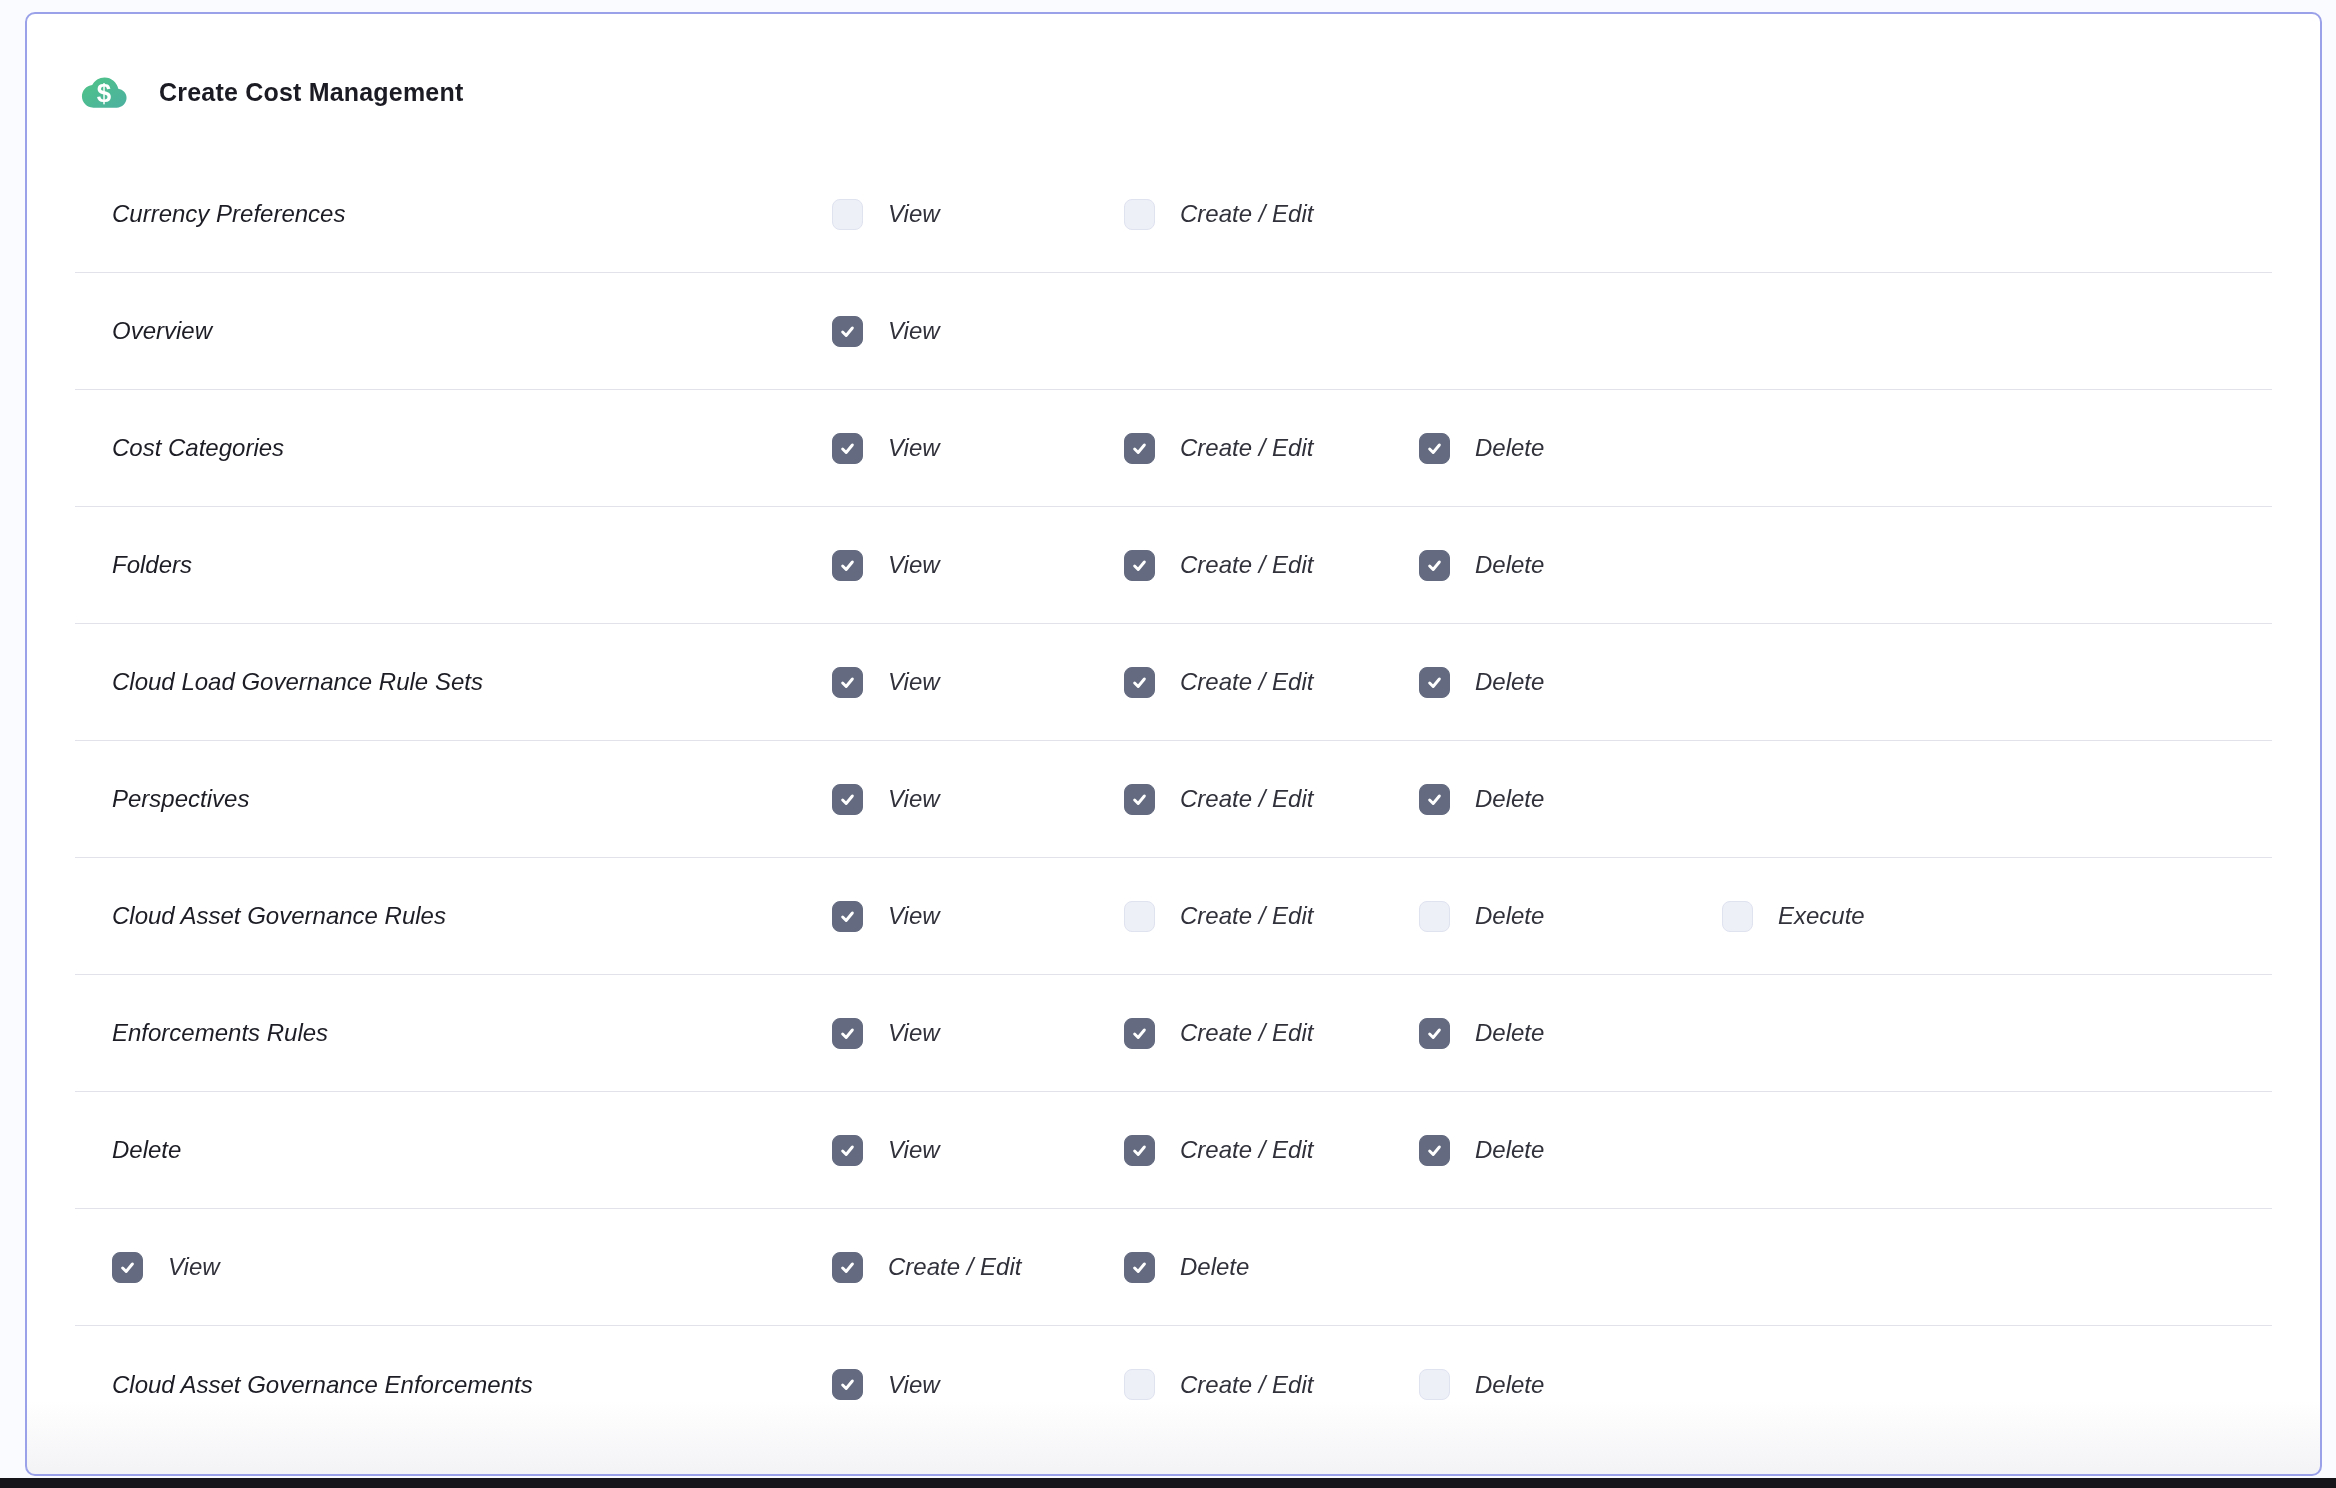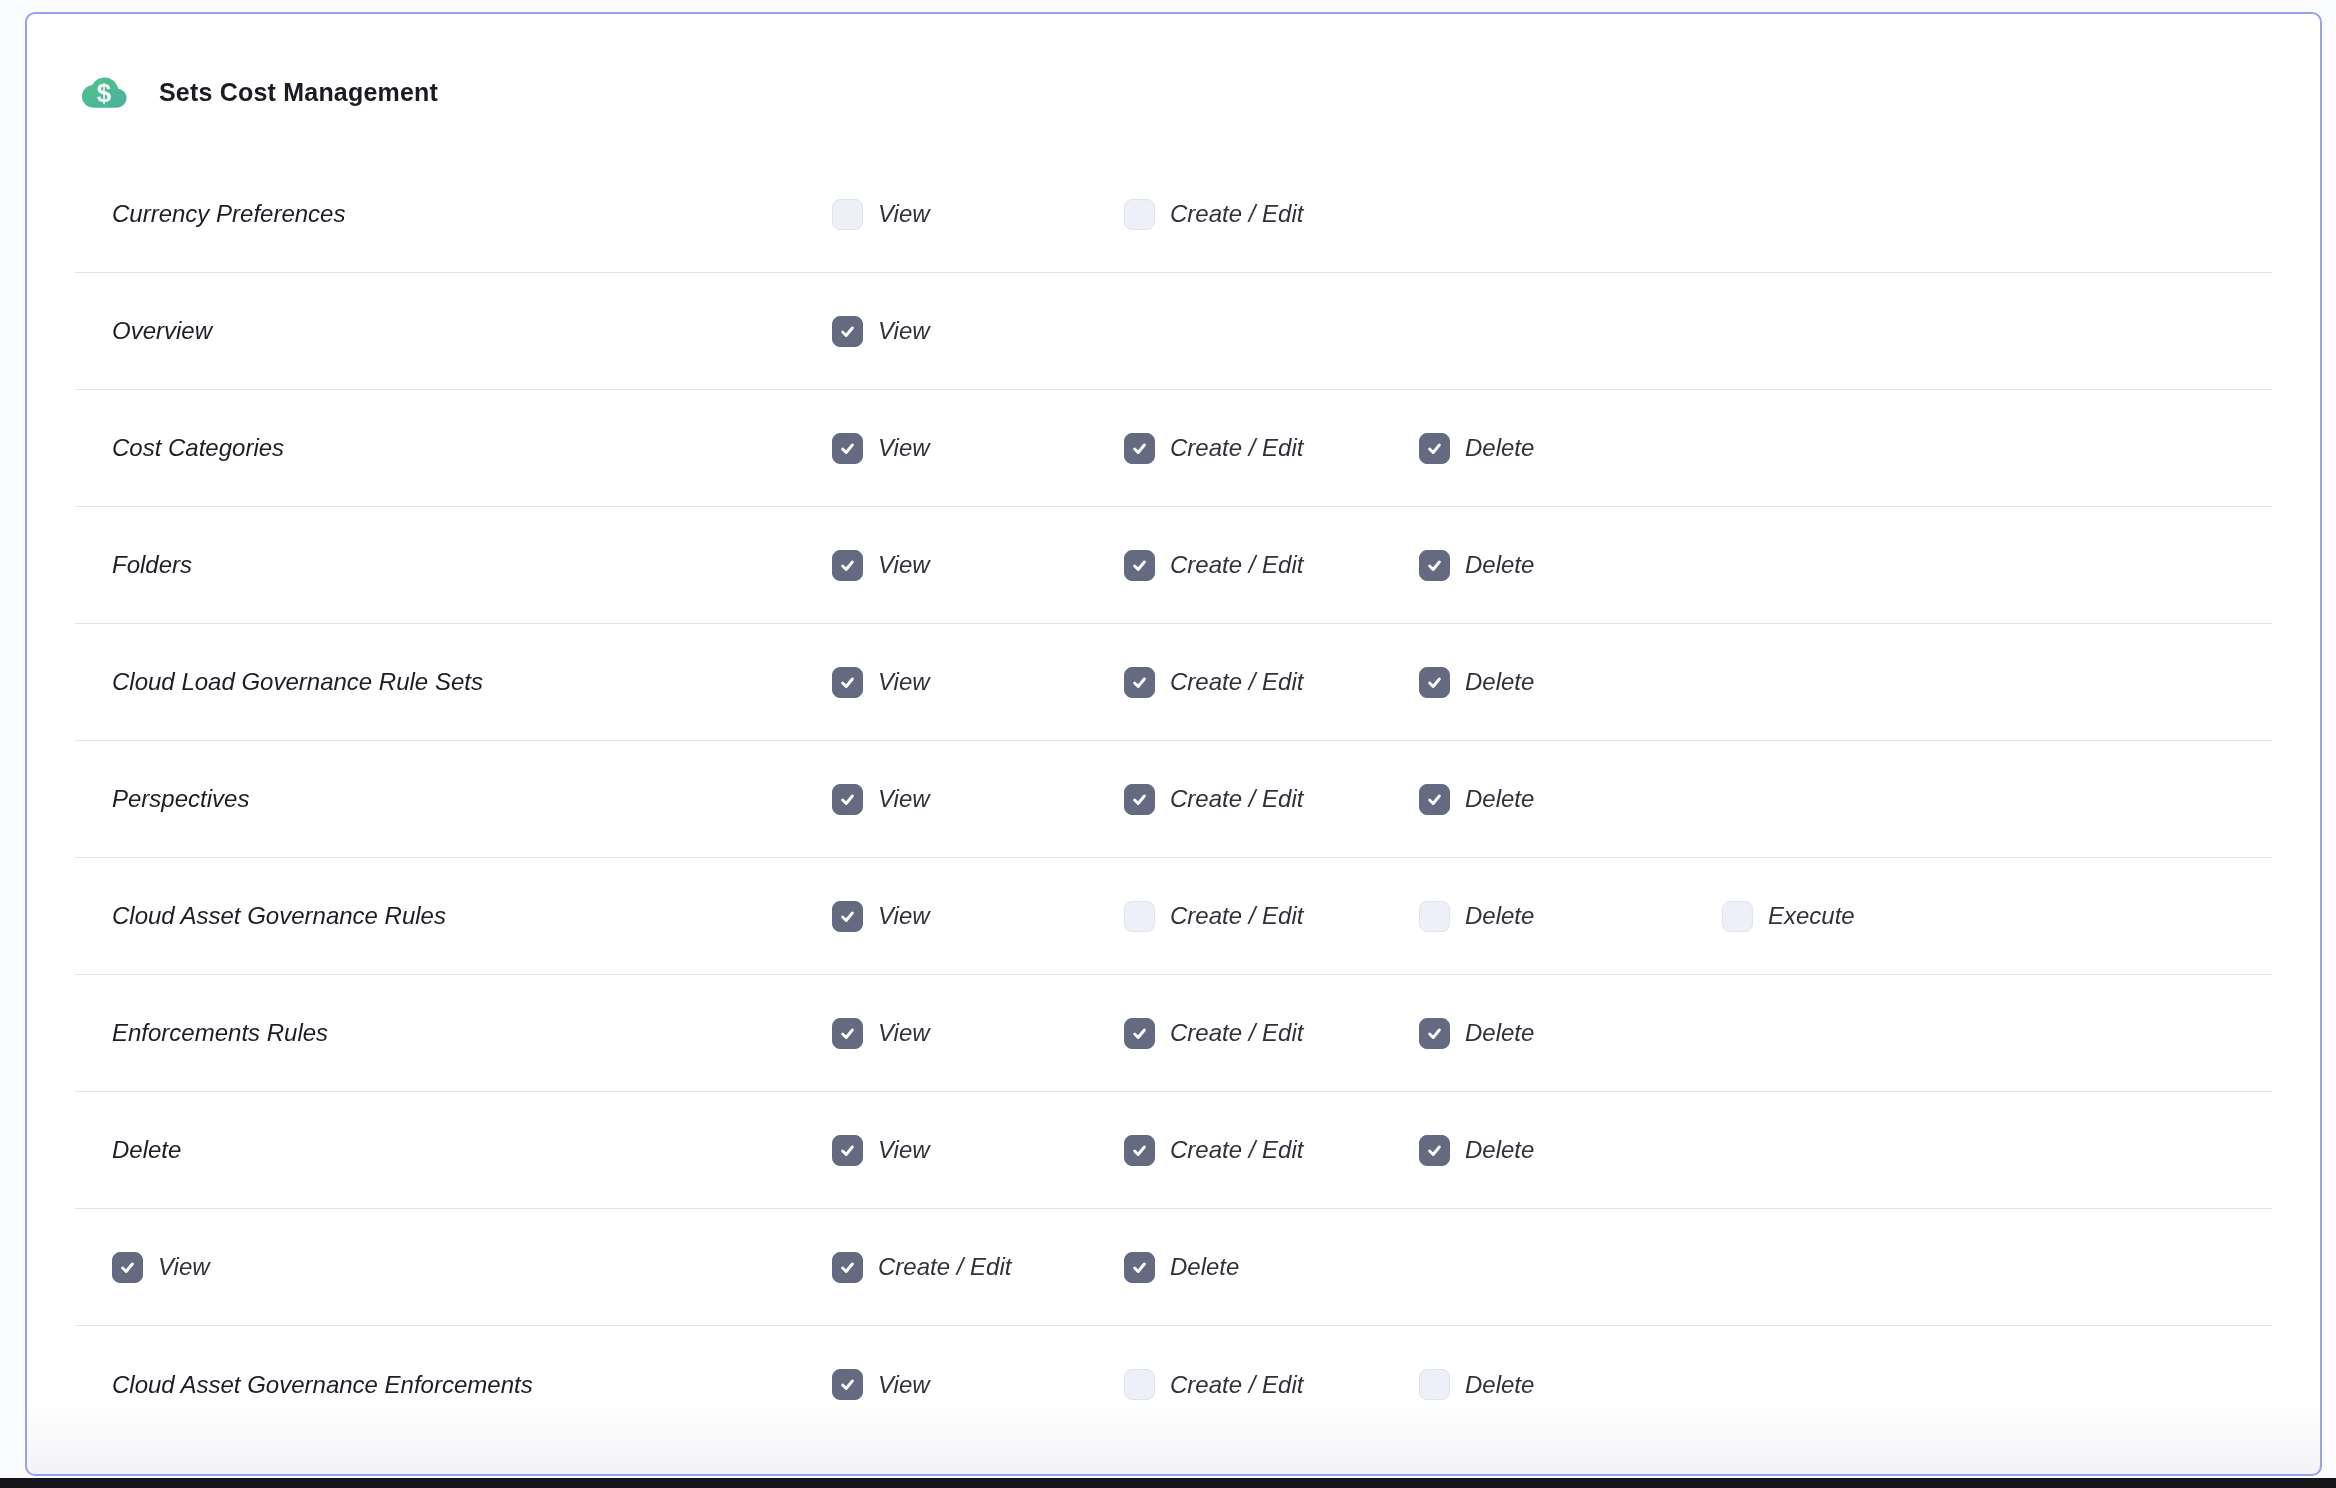--- a/index.html
+++ b/index.html
@@ -63,21 +63,21 @@
   .row:not(:last-child) {
     border-bottom: 1px solid #e2e2ea;
   }
   .row-label {
     font-size: 24px;
     color: #1d1d26;
   }
   .perm {
     display: flex;
     align-items: center;
-    gap: 15px;
+    gap: 25px;
   }
   .checkbox {
     width: 31px;
     height: 31px;
     box-sizing: border-box;
     border-radius: 8px;
     display: flex;
     align-items: center;
     justify-content: center;
     cursor: pointer;
@@ -114,21 +114,21 @@
         <svg class="product-icon" viewBox="0 0 50 46" aria-hidden="true">
           <defs>
             <linearGradient id="cloudGrad" x1="0" y1="0" x2="1" y2="1">
               <stop offset="0" stop-color="#4fc487"></stop>
               <stop offset="1" stop-color="#4cb0a0"></stop>
             </linearGradient>
           </defs>
           <path fill="url(#cloudGrad)" d="M39.9,19.2C38.6,12.4,32.7,7.3,25.6,7.3c-5.6,0-10.5,3.2-12.9,7.9C6.7,15.9,2,20.9,2,27c0,6.5,5.3,11.8,11.8,11.8h24.4c5.7,0,10.3-4.6,10.3-10.3C48.5,23.9,44.7,19.9,39.9,19.2z"></path>
           <text x="25" y="32.5" text-anchor="middle" font-size="27" font-weight="700" fill="#ffffff" font-family="Liberation Sans, sans-serif">$</text>
         </svg>
-        <div class="title">Sets Cost Management</div>
+        <div class="title">Create Cost Management</div>
       </div>
       <div class="rows">
           <div class="row">
             <div class="row-label">Currency Preferences</div>
             <div class="perm">
               <span class="checkbox unchecked" role="checkbox" aria-checked="false"></span>
               <span class="perm-label">View</span>
             </div>
             <div class="perm">
               <span class="checkbox unchecked" role="checkbox" aria-checked="false"></span>

